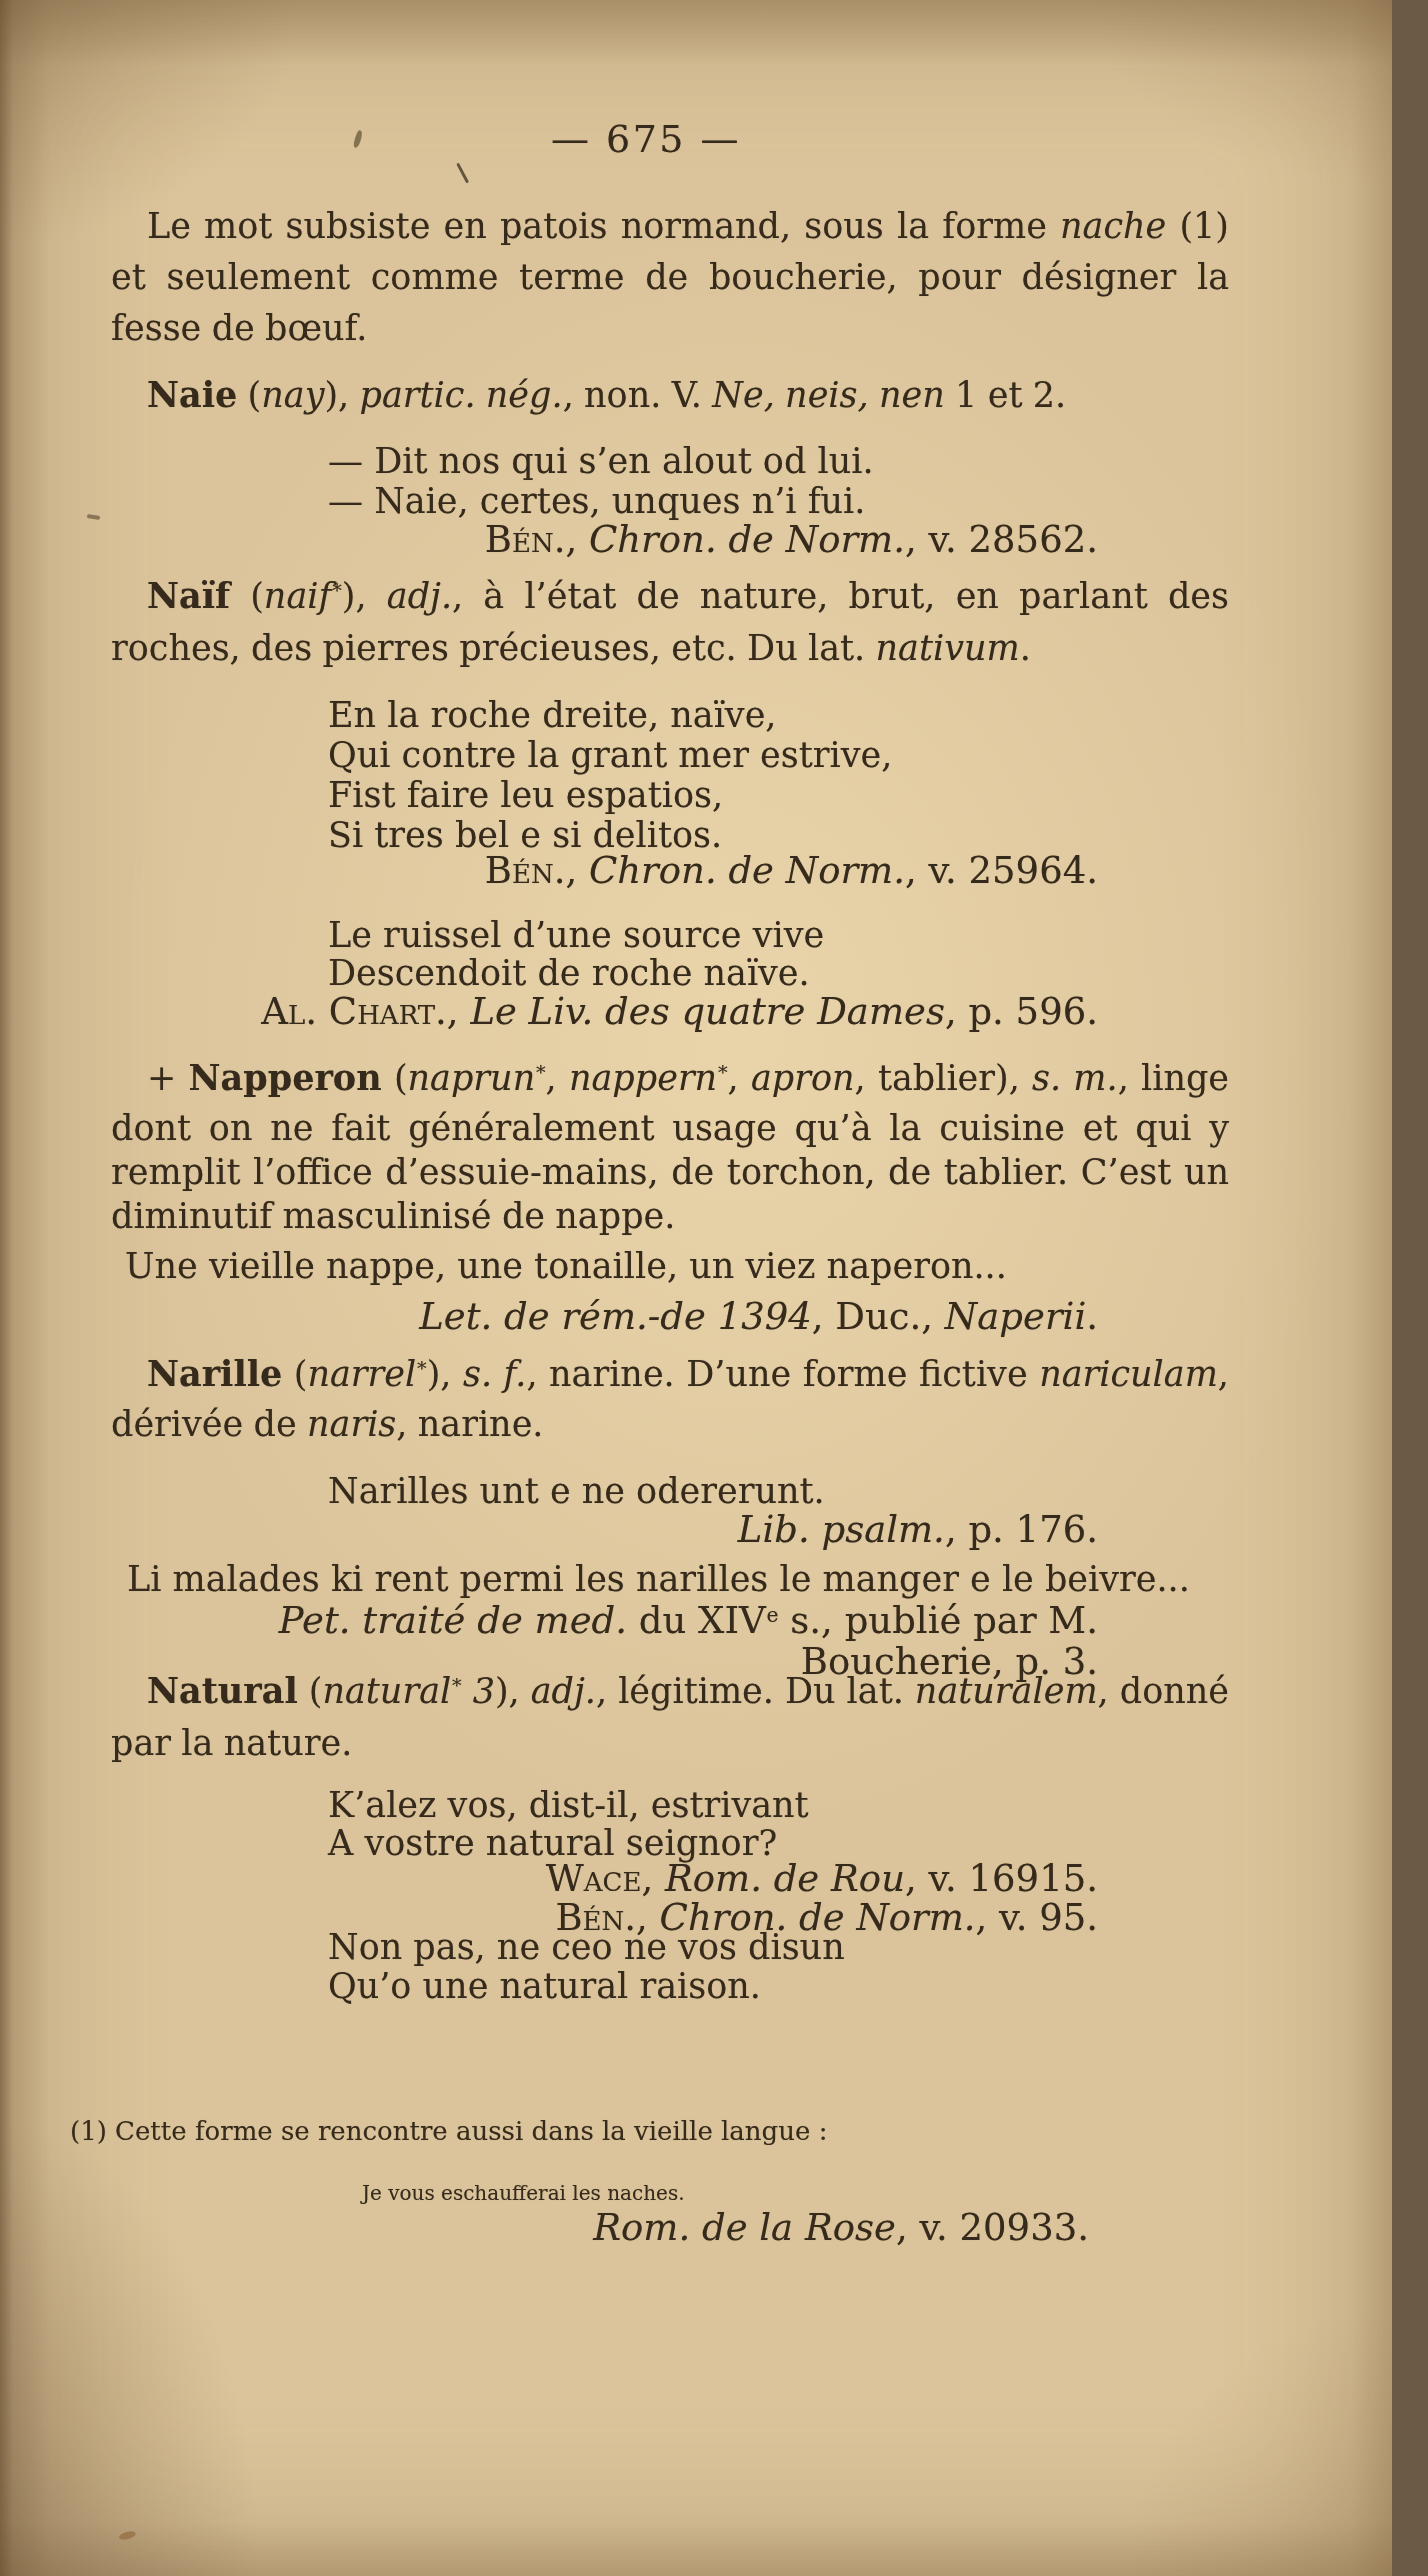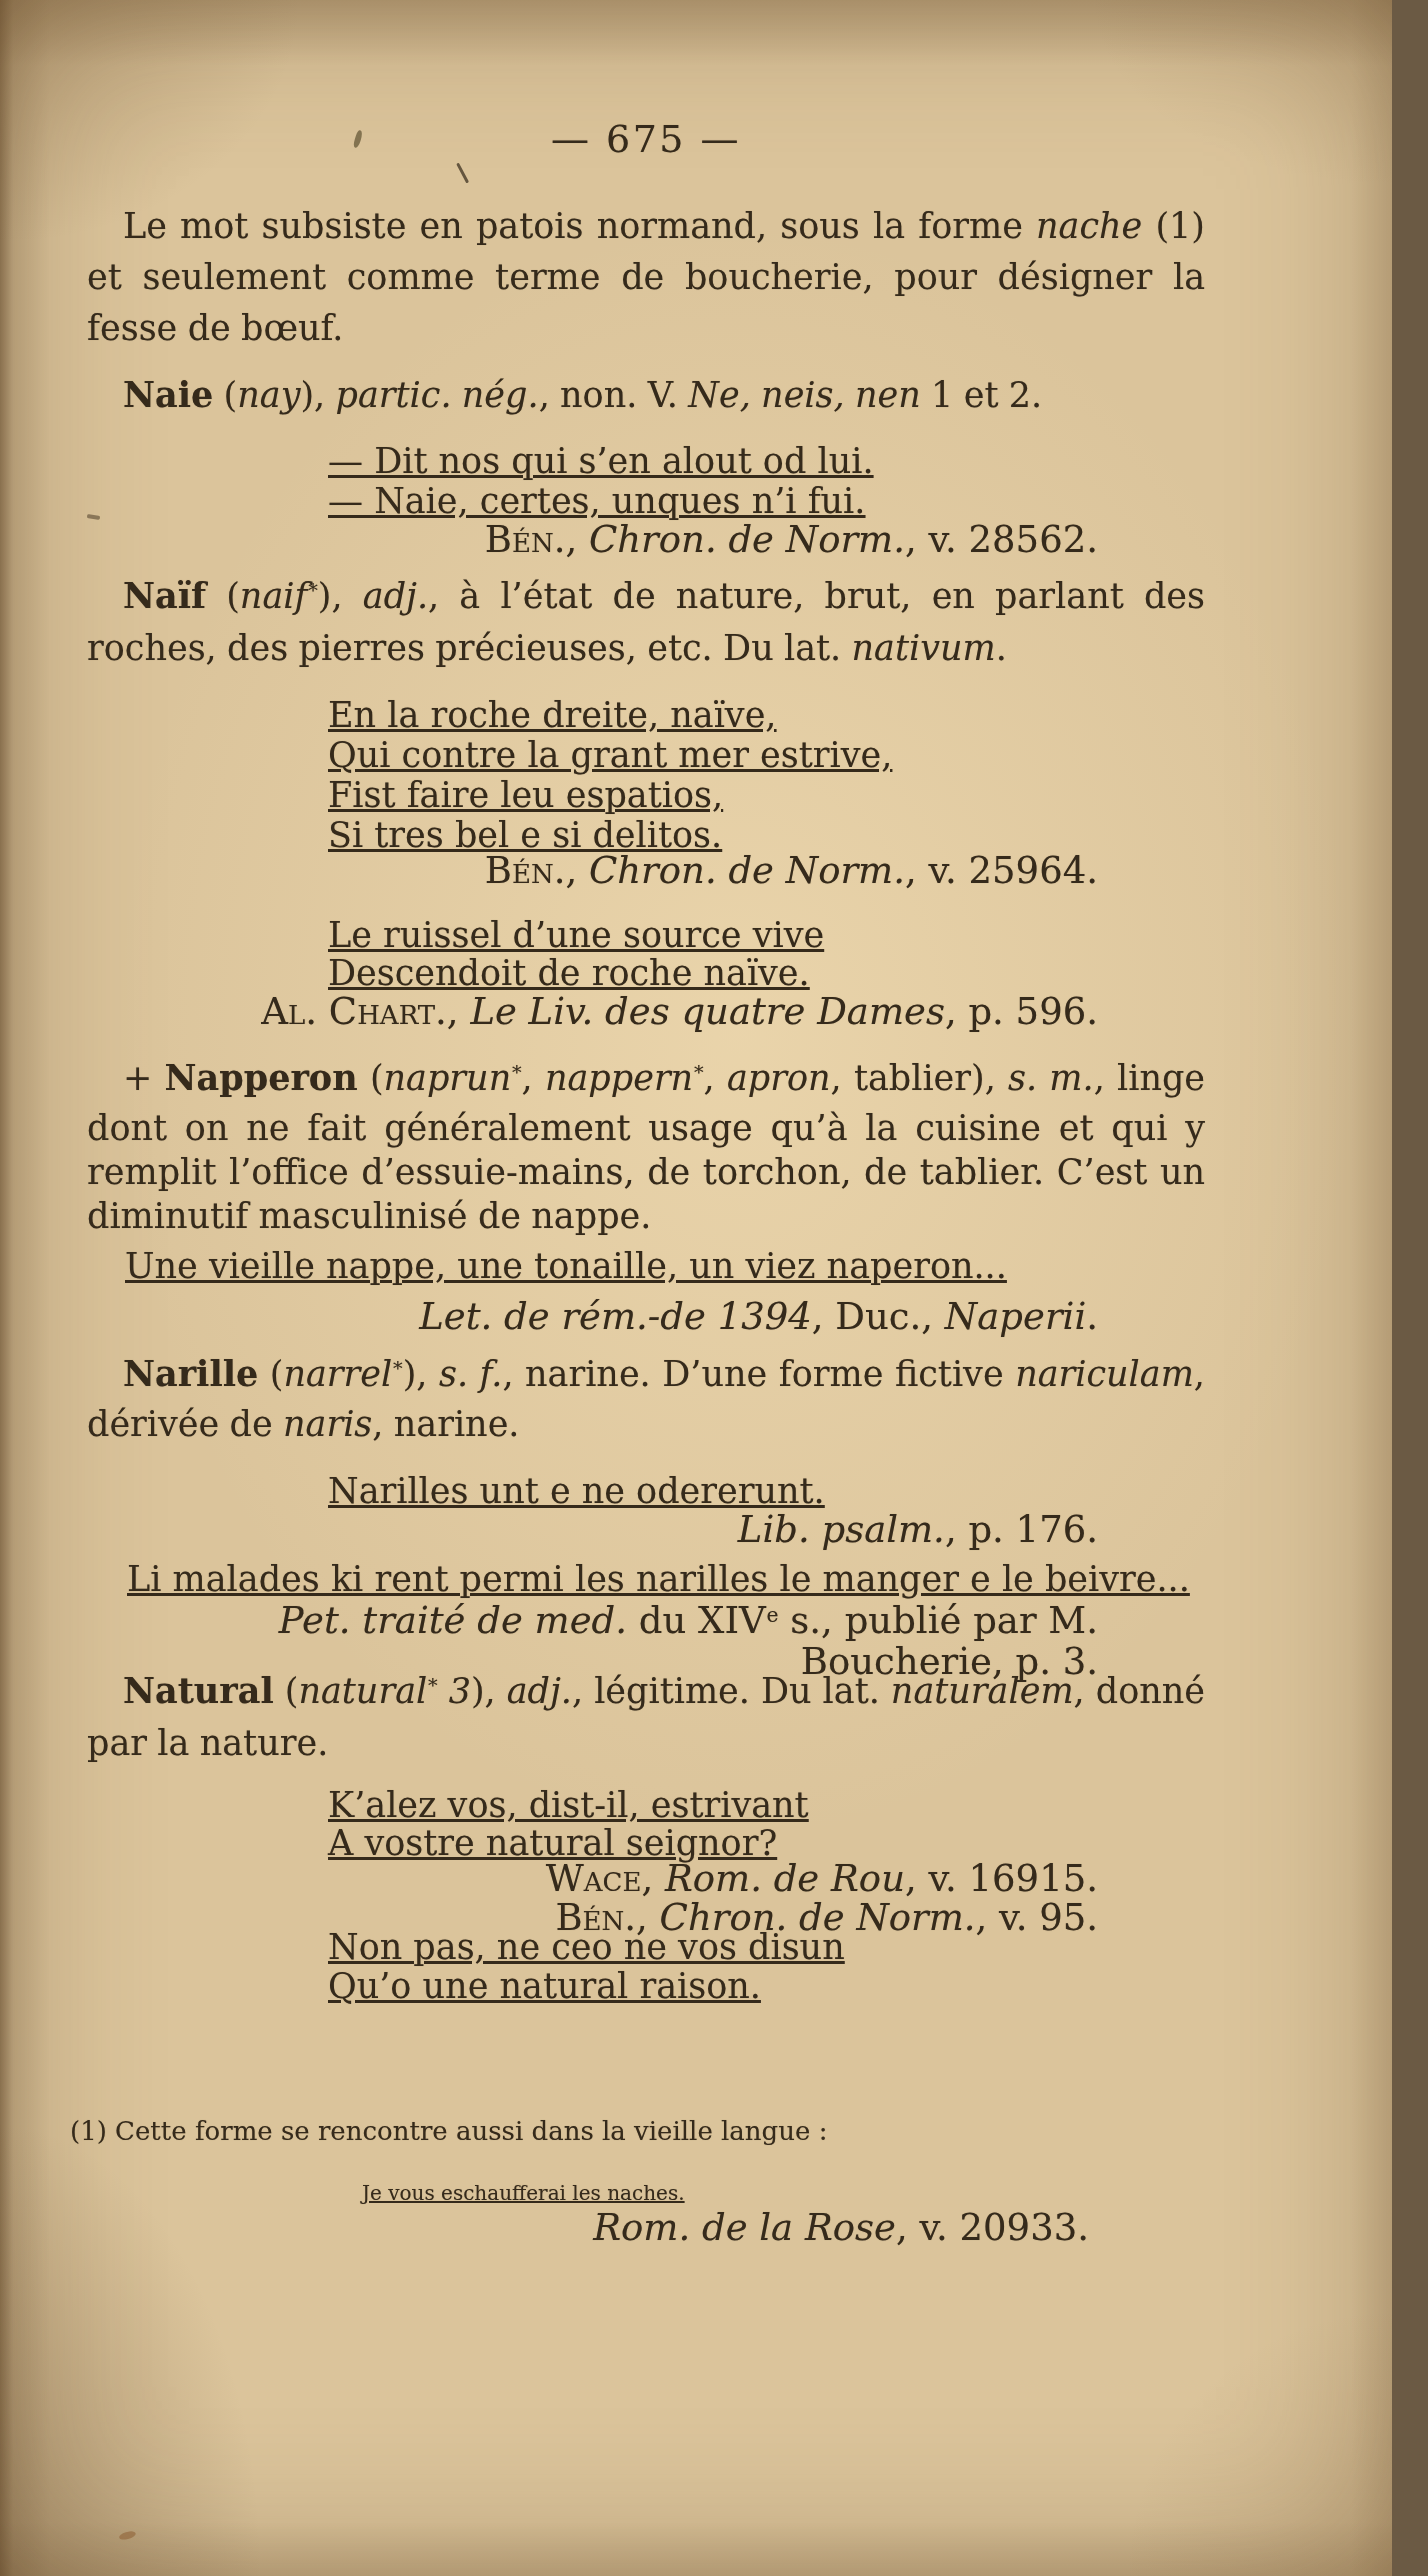--- a/index.html
+++ b/index.html
@@ -18,23 +18,23 @@
       linear-gradient(90deg, rgba(88,62,34,0.55) 0px, rgba(88,62,34,0.16) 13.2px, rgba(88,62,34,0) 50px),
       linear-gradient(180deg, rgba(110,82,48,0.30) 0px, rgba(110,82,48,0) 66px),
       linear-gradient(0deg, rgba(110,82,48,0.20) 0px, rgba(110,82,48,0) 54px),
       linear-gradient(270deg, rgba(110,82,48,0.16) 0px, rgba(110,82,48,0) 41px),
       #dbc49b;
     box-shadow: inset 0 0 140px 20.6px rgba(100,72,40,0.33);
     text-shadow: 0 0 0.8px rgba(60,45,25,0.35);
   }
   .block{position:absolute;left:87px;width:1118px;font-size:35px;line-height:47px;}
   .pageno{text-align:center;font-size:38px;line-height:41px;letter-spacing:2.5px;}
-  .para{text-align:justify;text-indent:36px;word-spacing:-0.8px;}
+  .para{text-align:justify;text-indent:36px;word-spacing:-0.8px;margin-left:24px;}
   .verse{text-align:left;padding-left:241px;box-sizing:border-box;}
-  .vline{white-space:nowrap;text-decoration:underline;}
+  .vline{white-space:nowrap;}
   .cite{font-size:37px;line-height:36px;text-align:right;padding-right:107px;box-sizing:border-box;}
   .fn{font-size:26px;line-height:36px;}
   .b{font-weight:bold;}
   .i{font-style:italic;}
   .sc{font-variant:small-caps;}
   .sup{font-size:0.55em;position:relative;top:-0.55em;margin-left:0.8px;}
   
   .fleck{position:absolute;border-radius:50%;}
   .f1{left:355px;top:130px;width:5.8px;height:18px;background:rgba(84,72,42,0.65);transform:rotate(18deg);border-radius:40% 60% 50% 50%;}
   .m1{left:461px;top:162px;width:3.3px;height:21.5px;background:rgba(62,50,32,0.75);transform:rotate(-28deg);border-radius:1.7px;}

